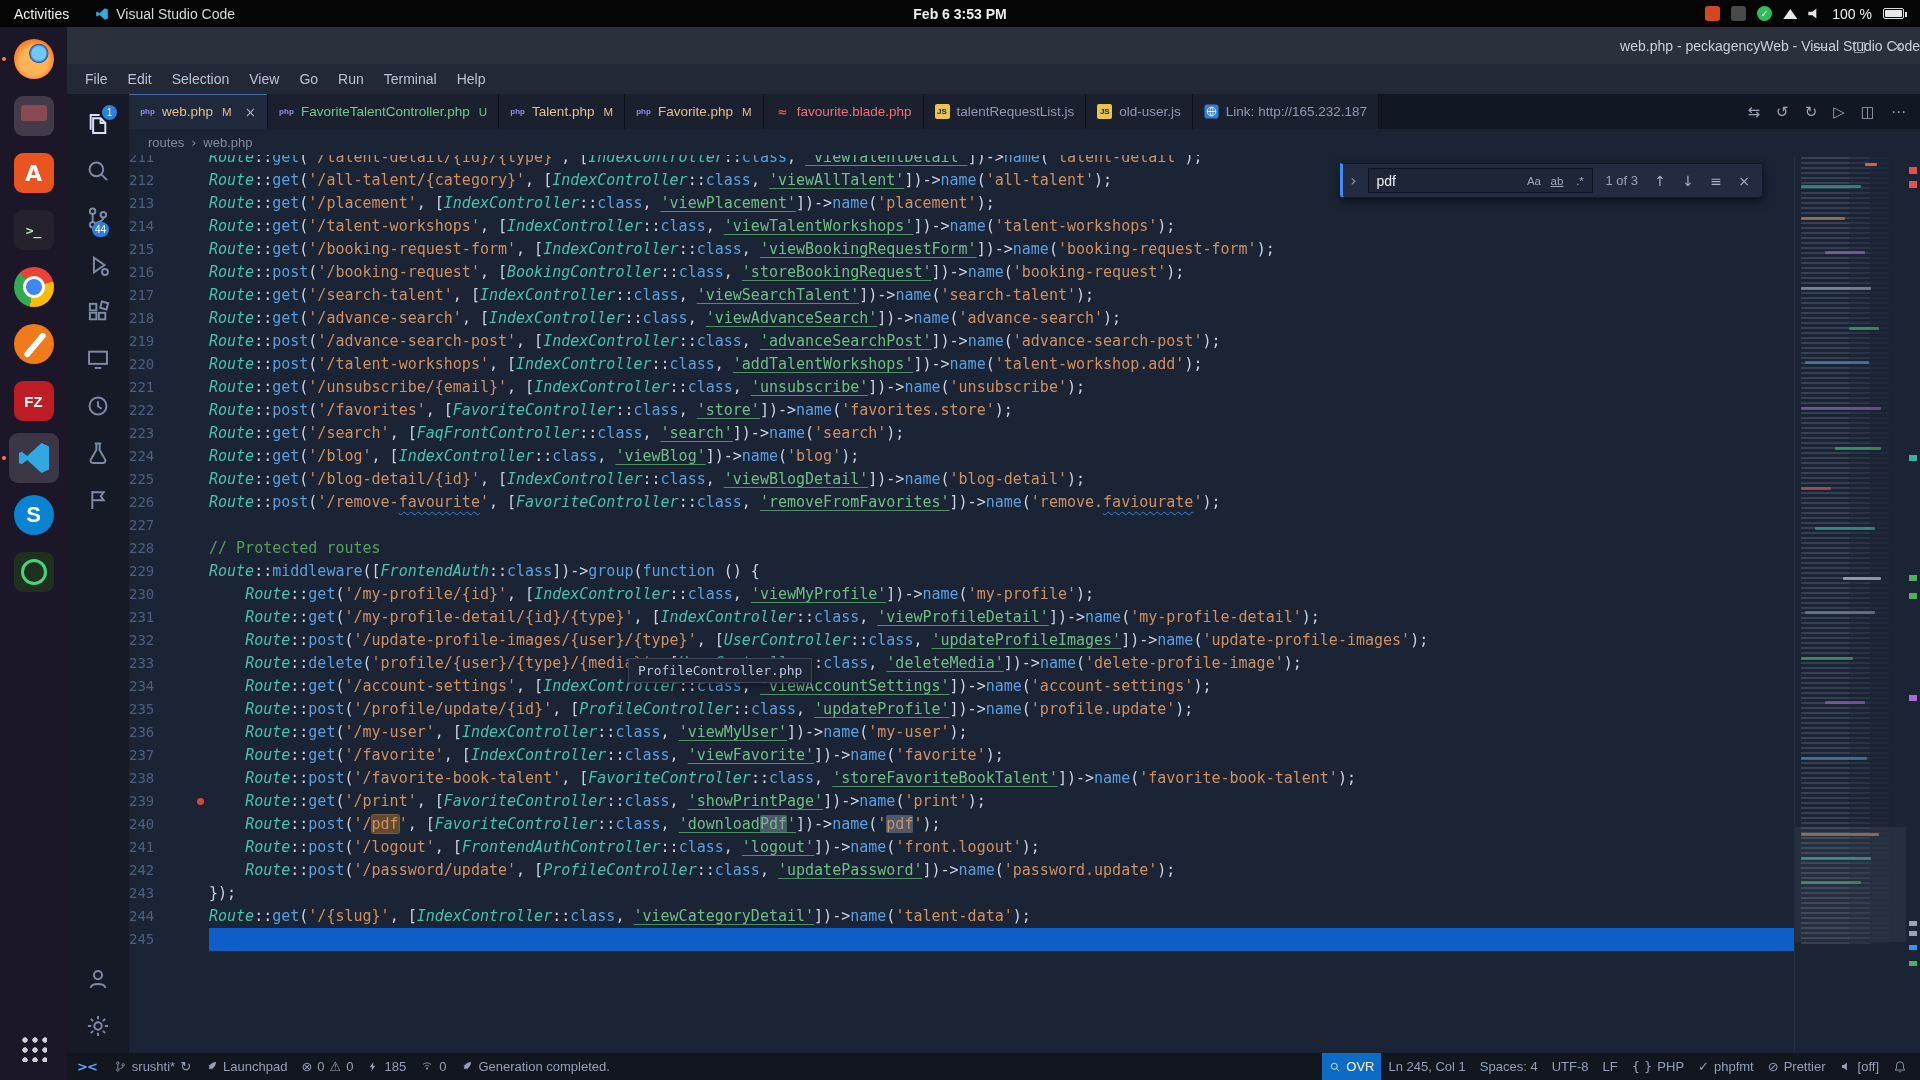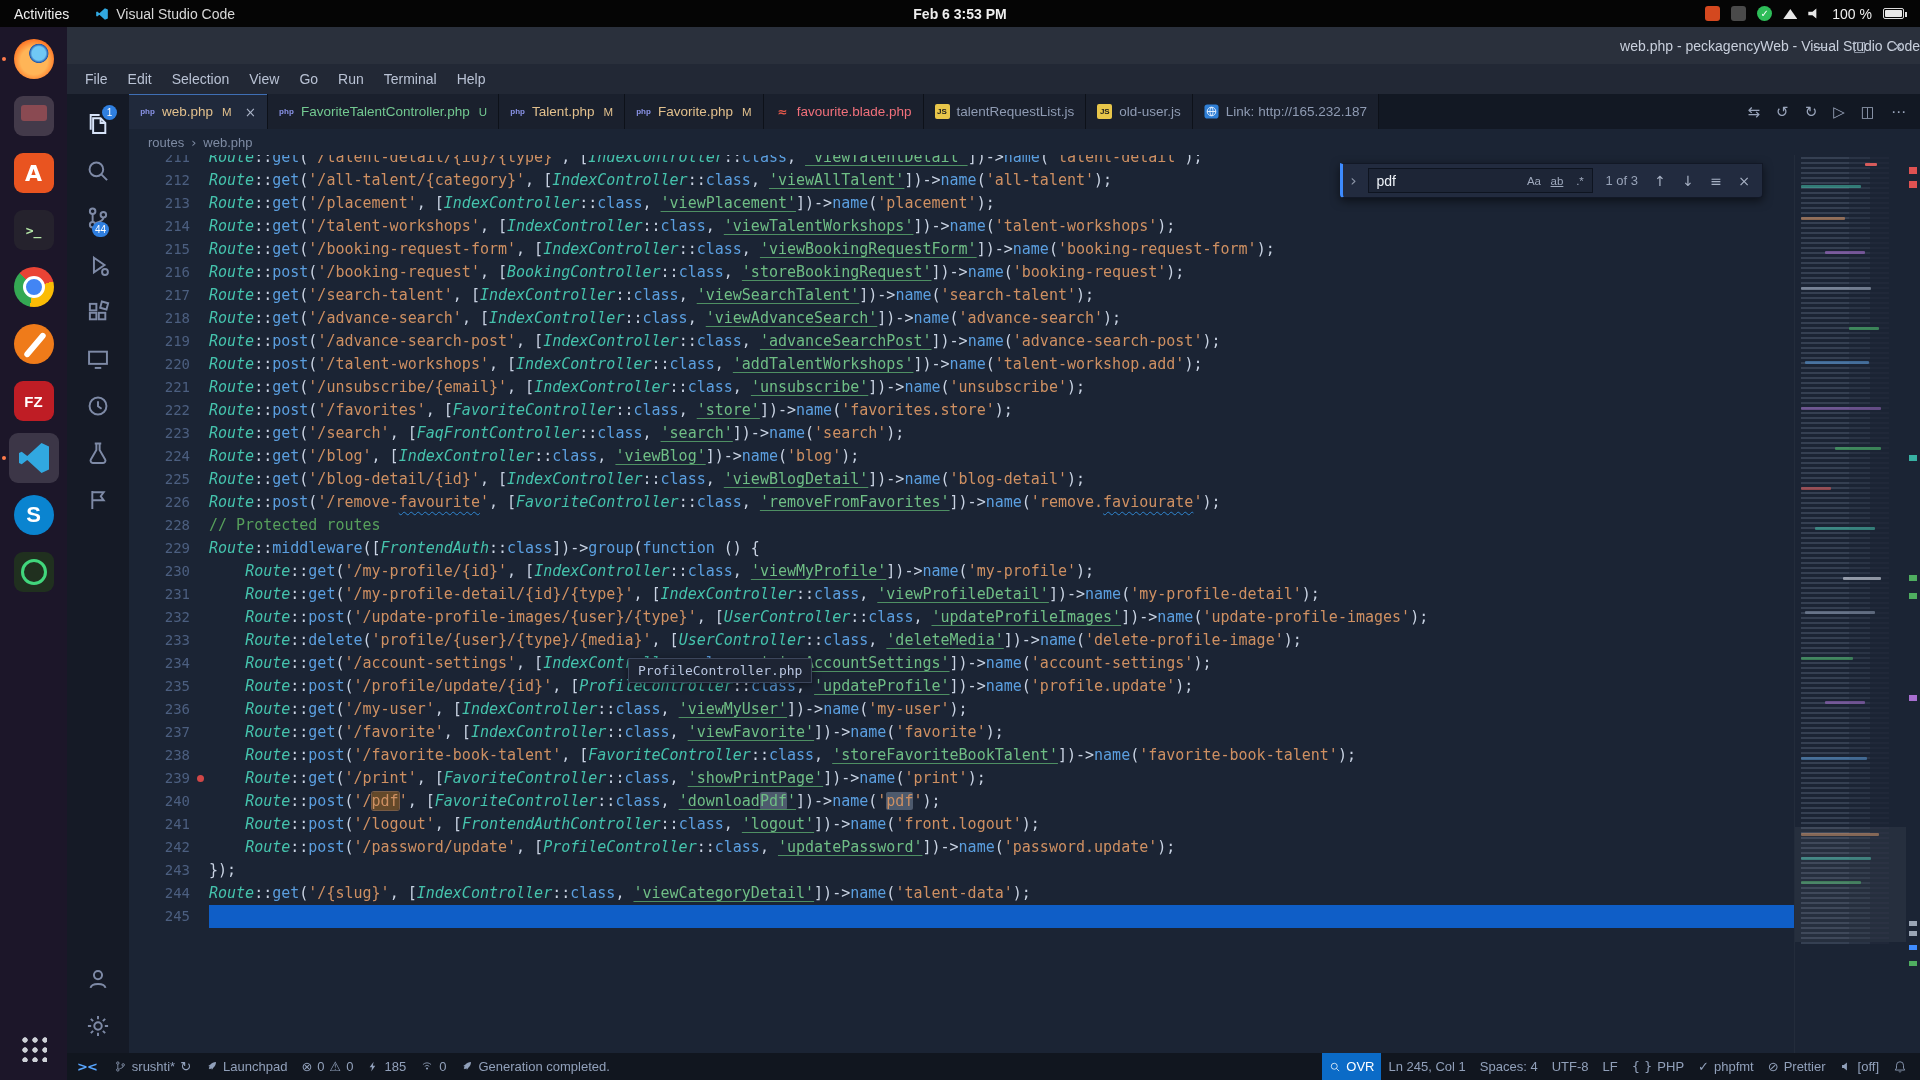--- a/index.html
+++ b/index.html
@@ -82,21 +82,21 @@
   .ticon.blade{color:#e4584a;font-size:12px;font-family:"DejaVu Sans",sans-serif}
   .ticon.js{background:#e8c64a;color:#1c1c1c;border-radius:2px;font-size:8px}
   .tab-actions{margin-left:auto;display:flex;align-items:center;gap:16px;padding:0 14px;color:#99a4ba;font-size:15px;font-family:"DejaVu Sans",sans-serif;flex:none}
 
   .breadcrumb{height:26px;display:flex;align-items:center;gap:7px;padding-left:19px;color:#7e8ba3;font-size:13px;flex:none}
 
   
   .editorwrap{flex:1;position:relative;display:flex;min-height:0;overflow:hidden}
   .codearea{flex:1;min-width:0;overflow:hidden;margin-top:-9px}
   .row{display:flex;height:23px;line-height:23px;font-family:"DejaVu Sans Mono",monospace;font-size:15px;white-space:pre}
-  .ln{width:80px;flex:none;text-align:right;padding-right:19px;color:#4c5f80;font-size:14px}
+  .ln{width:80px;flex:none;text-align:left;padding-right:19px;color:#4c5f80;font-size:14px}
   .lc{flex:1;color:#c9d3e3;position:relative;min-width:0}
   .row.cur .lc{background:#0f5ec7}
   .tk.r{color:#45c3ad;font-style:italic}
   .tk.m{color:#5b9fe0}
   .tk.k{color:#5b9fe0;}
   .tk.s{color:#cf9062}
   .tk.f{color:#6fbe85;text-decoration:underline;text-decoration-color:#4e8f63;text-underline-offset:3px}
   .tk.p{color:#c9d3e3}
   .tk.c{color:#57a05c}
   .tk.sq{color:#cf9062;text-decoration:underline wavy #2f86d1;text-decoration-thickness:1px;text-underline-offset:4px}
@@ -372,20 +372,21 @@
               <div class="row"><span class="ln">217</span><span class="lc"><span class="tk r">Route</span><span class="tk p">::</span><span class="tk m">get</span><span class="tk p">(</span><span class="tk s">'/search-talent'</span><span class="tk p">, [</span><span class="tk r">IndexController</span><span class="tk p">::</span><span class="tk k">class</span><span class="tk p">, </span><span class="tk f">'viewSearchTalent'</span><span class="tk p">])-&gt;</span><span class="tk m">name</span><span class="tk p">(</span><span class="tk s">'search-talent'</span><span class="tk p">);</span></span></div>
               <div class="row"><span class="ln">218</span><span class="lc"><span class="tk r">Route</span><span class="tk p">::</span><span class="tk m">get</span><span class="tk p">(</span><span class="tk s">'/advance-search'</span><span class="tk p">, [</span><span class="tk r">IndexController</span><span class="tk p">::</span><span class="tk k">class</span><span class="tk p">, </span><span class="tk f">'viewAdvanceSearch'</span><span class="tk p">])-&gt;</span><span class="tk m">name</span><span class="tk p">(</span><span class="tk s">'advance-search'</span><span class="tk p">);</span></span></div>
               <div class="row"><span class="ln">219</span><span class="lc"><span class="tk r">Route</span><span class="tk p">::</span><span class="tk m">post</span><span class="tk p">(</span><span class="tk s">'/advance-search-post'</span><span class="tk p">, [</span><span class="tk r">IndexController</span><span class="tk p">::</span><span class="tk k">class</span><span class="tk p">, </span><span class="tk f">'advanceSearchPost'</span><span class="tk p">])-&gt;</span><span class="tk m">name</span><span class="tk p">(</span><span class="tk s">'advance-search-post'</span><span class="tk p">);</span></span></div>
               <div class="row"><span class="ln">220</span><span class="lc"><span class="tk r">Route</span><span class="tk p">::</span><span class="tk m">post</span><span class="tk p">(</span><span class="tk s">'/talent-workshops'</span><span class="tk p">, [</span><span class="tk r">IndexController</span><span class="tk p">::</span><span class="tk k">class</span><span class="tk p">, </span><span class="tk f">'addTalentWorkshops'</span><span class="tk p">])-&gt;</span><span class="tk m">name</span><span class="tk p">(</span><span class="tk s">'talent-workshop.add'</span><span class="tk p">);</span></span></div>
               <div class="row"><span class="ln">221</span><span class="lc"><span class="tk r">Route</span><span class="tk p">::</span><span class="tk m">get</span><span class="tk p">(</span><span class="tk s">'/unsubscribe/{email}'</span><span class="tk p">, [</span><span class="tk r">IndexController</span><span class="tk p">::</span><span class="tk k">class</span><span class="tk p">, </span><span class="tk f">'unsubscribe'</span><span class="tk p">])-&gt;</span><span class="tk m">name</span><span class="tk p">(</span><span class="tk s">'unsubscribe'</span><span class="tk p">);</span></span></div>
               <div class="row"><span class="ln">222</span><span class="lc"><span class="tk r">Route</span><span class="tk p">::</span><span class="tk m">post</span><span class="tk p">(</span><span class="tk s">'/favorites'</span><span class="tk p">, [</span><span class="tk r">FavoriteController</span><span class="tk p">::</span><span class="tk k">class</span><span class="tk p">, </span><span class="tk f">'store'</span><span class="tk p">])-&gt;</span><span class="tk m">name</span><span class="tk p">(</span><span class="tk s">'favorites.store'</span><span class="tk p">);</span></span></div>
               <div class="row"><span class="ln">223</span><span class="lc"><span class="tk r">Route</span><span class="tk p">::</span><span class="tk m">get</span><span class="tk p">(</span><span class="tk s">'/search'</span><span class="tk p">, [</span><span class="tk r">FaqFrontController</span><span class="tk p">::</span><span class="tk k">class</span><span class="tk p">, </span><span class="tk f">'search'</span><span class="tk p">])-&gt;</span><span class="tk m">name</span><span class="tk p">(</span><span class="tk s">'search'</span><span class="tk p">);</span></span></div>
               <div class="row"><span class="ln">224</span><span class="lc"><span class="tk r">Route</span><span class="tk p">::</span><span class="tk m">get</span><span class="tk p">(</span><span class="tk s">'/blog'</span><span class="tk p">, [</span><span class="tk r">IndexController</span><span class="tk p">::</span><span class="tk k">class</span><span class="tk p">, </span><span class="tk f">'viewBlog'</span><span class="tk p">])-&gt;</span><span class="tk m">name</span><span class="tk p">(</span><span class="tk s">'blog'</span><span class="tk p">);</span></span></div>
               <div class="row"><span class="ln">225</span><span class="lc"><span class="tk r">Route</span><span class="tk p">::</span><span class="tk m">get</span><span class="tk p">(</span><span class="tk s">'/blog-detail/{id}'</span><span class="tk p">, [</span><span class="tk r">IndexController</span><span class="tk p">::</span><span class="tk k">class</span><span class="tk p">, </span><span class="tk f">'viewBlogDetail'</span><span class="tk p">])-&gt;</span><span class="tk m">name</span><span class="tk p">(</span><span class="tk s">'blog-detail'</span><span class="tk p">);</span></span></div>
               <div class="row"><span class="ln">226</span><span class="lc"><span class="tk r">Route</span><span class="tk p">::</span><span class="tk m">post</span><span class="tk p">(</span><span class="tk s">'/remove-</span><span class="tk sq">favourite</span><span class="tk s">'</span><span class="tk p">, [</span><span class="tk r">FavoriteController</span><span class="tk p">::</span><span class="tk k">class</span><span class="tk p">, </span><span class="tk f">'removeFromFavorites'</span><span class="tk p">])-&gt;</span><span class="tk m">name</span><span class="tk p">(</span><span class="tk s">'remove.</span><span class="tk sq">faviourate</span><span class="tk s">'</span><span class="tk p">);</span></span></div>
+              <div class="row"><span class="ln">227</span><span class="lc"></span></div>
               <div class="row"><span class="ln">228</span><span class="lc"><span class="tk c">// Protected routes</span></span></div>
               <div class="row"><span class="ln">229</span><span class="lc"><span class="tk r">Route</span><span class="tk p">::</span><span class="tk m">middleware</span><span class="tk p">([</span><span class="tk r">FrontendAuth</span><span class="tk p">::</span><span class="tk k">class</span><span class="tk p">])-&gt;</span><span class="tk m">group</span><span class="tk p">(</span><span class="tk k">function</span><span class="tk p"> () {</span></span></div>
               <div class="row"><span class="ln">230</span><span class="lc"><span class="tk p">    </span><span class="tk r">Route</span><span class="tk p">::</span><span class="tk m">get</span><span class="tk p">(</span><span class="tk s">'/my-profile/{id}'</span><span class="tk p">, [</span><span class="tk r">IndexController</span><span class="tk p">::</span><span class="tk k">class</span><span class="tk p">, </span><span class="tk f">'viewMyProfile'</span><span class="tk p">])-&gt;</span><span class="tk m">name</span><span class="tk p">(</span><span class="tk s">'my-profile'</span><span class="tk p">);</span></span></div>
               <div class="row"><span class="ln">231</span><span class="lc"><span class="tk p">    </span><span class="tk r">Route</span><span class="tk p">::</span><span class="tk m">get</span><span class="tk p">(</span><span class="tk s">'/my-profile-detail/{id}/{type}'</span><span class="tk p">, [</span><span class="tk r">IndexController</span><span class="tk p">::</span><span class="tk k">class</span><span class="tk p">, </span><span class="tk f">'viewProfileDetail'</span><span class="tk p">])-&gt;</span><span class="tk m">name</span><span class="tk p">(</span><span class="tk s">'my-profile-detail'</span><span class="tk p">);</span></span></div>
               <div class="row"><span class="ln">232</span><span class="lc"><span class="tk p">    </span><span class="tk r">Route</span><span class="tk p">::</span><span class="tk m">post</span><span class="tk p">(</span><span class="tk s">'/update-profile-images/{user}/{type}'</span><span class="tk p">, [</span><span class="tk r">UserController</span><span class="tk p">::</span><span class="tk k">class</span><span class="tk p">, </span><span class="tk f">'updateProfileImages'</span><span class="tk p">])-&gt;</span><span class="tk m">name</span><span class="tk p">(</span><span class="tk s">'update-profile-images'</span><span class="tk p">);</span></span></div>
               <div class="row"><span class="ln">233</span><span class="lc"><span class="tk p">    </span><span class="tk r">Route</span><span class="tk p">::</span><span class="tk m">delete</span><span class="tk p">(</span><span class="tk s">'profile/{user}/{type}/{media}'</span><span class="tk p">, [</span><span class="tk r">UserController</span><span class="tk p">::</span><span class="tk k">class</span><span class="tk p">, </span><span class="tk f">'deleteMedia'</span><span class="tk p">])-&gt;</span><span class="tk m">name</span><span class="tk p">(</span><span class="tk s">'delete-profile-image'</span><span class="tk p">);</span></span></div>
               <div class="row"><span class="ln">234</span><span class="lc"><span class="tk p">    </span><span class="tk r">Route</span><span class="tk p">::</span><span class="tk m">get</span><span class="tk p">(</span><span class="tk s">'/account-settings'</span><span class="tk p">, [</span><span class="tk r">IndexController</span><span class="tk p">::</span><span class="tk k">class</span><span class="tk p">, </span><span class="tk f">'viewAccountSettings'</span><span class="tk p">])-&gt;</span><span class="tk m">name</span><span class="tk p">(</span><span class="tk s">'account-settings'</span><span class="tk p">);</span></span></div>
               <div class="row"><span class="ln">235</span><span class="lc"><span class="tk p">    </span><span class="tk r">Route</span><span class="tk p">::</span><span class="tk m">post</span><span class="tk p">(</span><span class="tk s">'/profile/update/{id}'</span><span class="tk p">, [</span><span class="tk r">ProfileController</span><span class="tk p">::</span><span class="tk k">class</span><span class="tk p">, </span><span class="tk f">'updateProfile'</span><span class="tk p">])-&gt;</span><span class="tk m">name</span><span class="tk p">(</span><span class="tk s">'profile.update'</span><span class="tk p">);</span></span></div>
               <div class="row"><span class="ln">236</span><span class="lc"><span class="tk p">    </span><span class="tk r">Route</span><span class="tk p">::</span><span class="tk m">get</span><span class="tk p">(</span><span class="tk s">'/my-user'</span><span class="tk p">, [</span><span class="tk r">IndexController</span><span class="tk p">::</span><span class="tk k">class</span><span class="tk p">, </span><span class="tk f">'viewMyUser'</span><span class="tk p">])-&gt;</span><span class="tk m">name</span><span class="tk p">(</span><span class="tk s">'my-user'</span><span class="tk p">);</span></span></div>
               <div class="row"><span class="ln">237</span><span class="lc"><span class="tk p">    </span><span class="tk r">Route</span><span class="tk p">::</span><span class="tk m">get</span><span class="tk p">(</span><span class="tk s">'/favorite'</span><span class="tk p">, [</span><span class="tk r">IndexController</span><span class="tk p">::</span><span class="tk k">class</span><span class="tk p">, </span><span class="tk f">'viewFavorite'</span><span class="tk p">])-&gt;</span><span class="tk m">name</span><span class="tk p">(</span><span class="tk s">'favorite'</span><span class="tk p">);</span></span></div>

